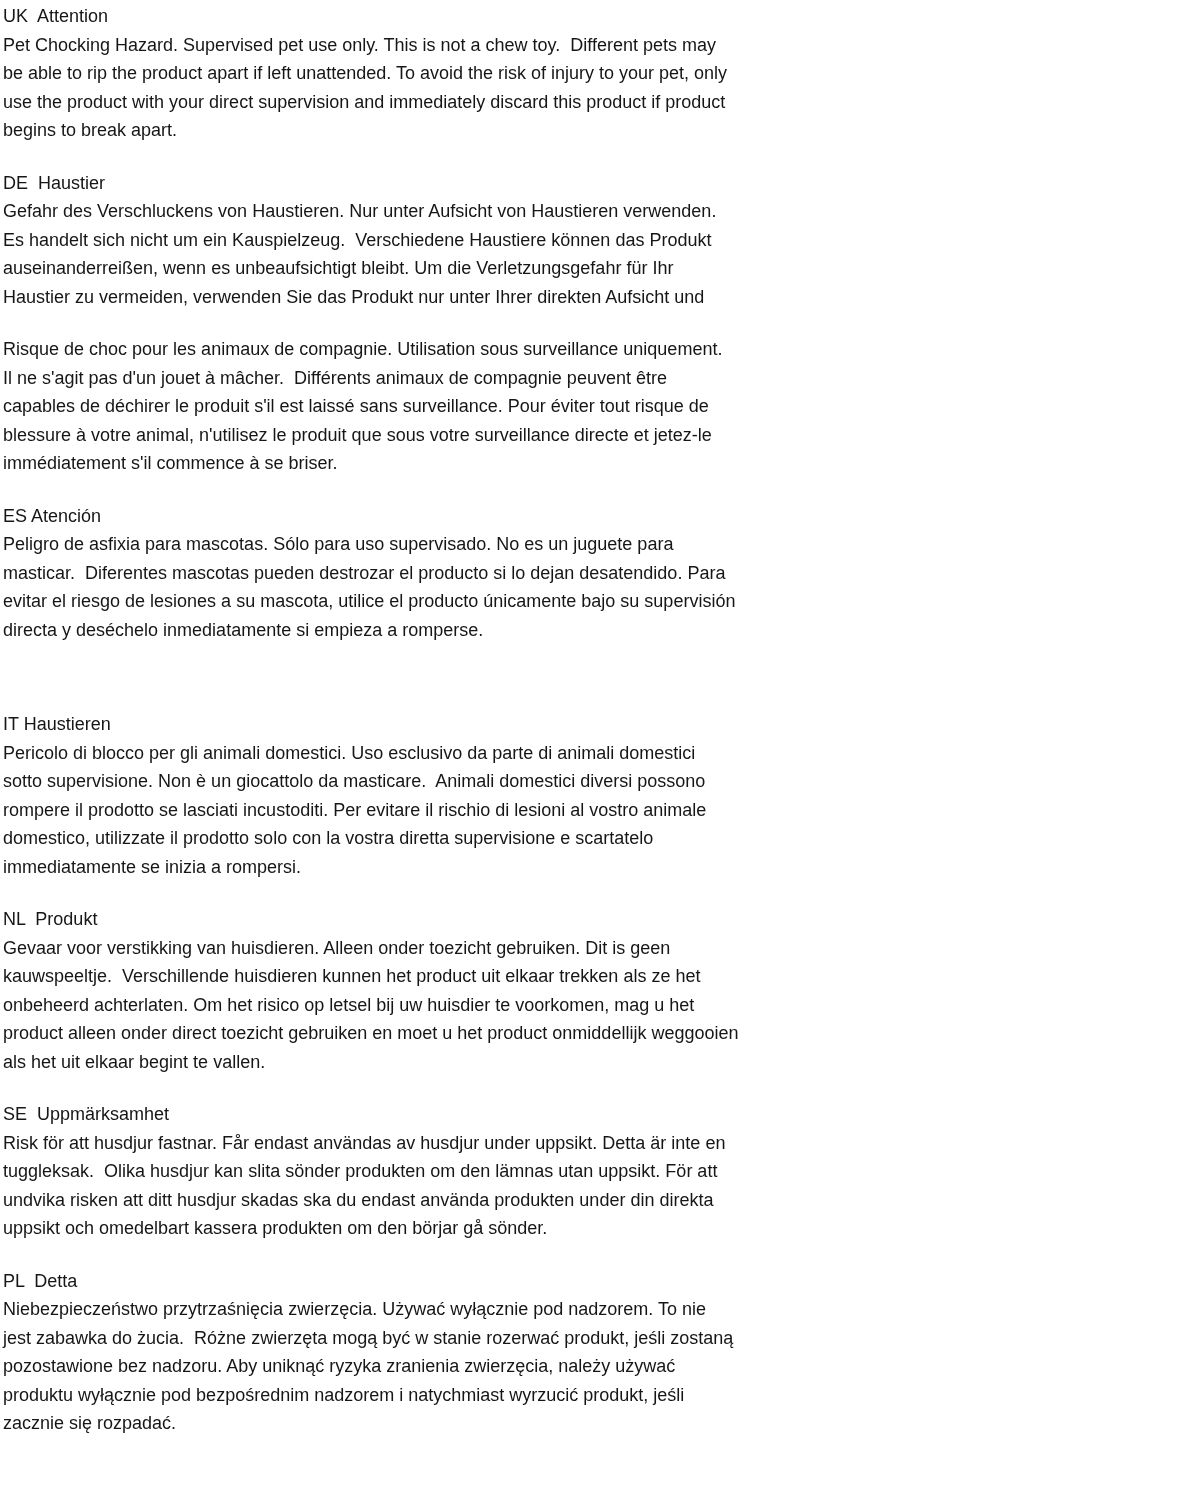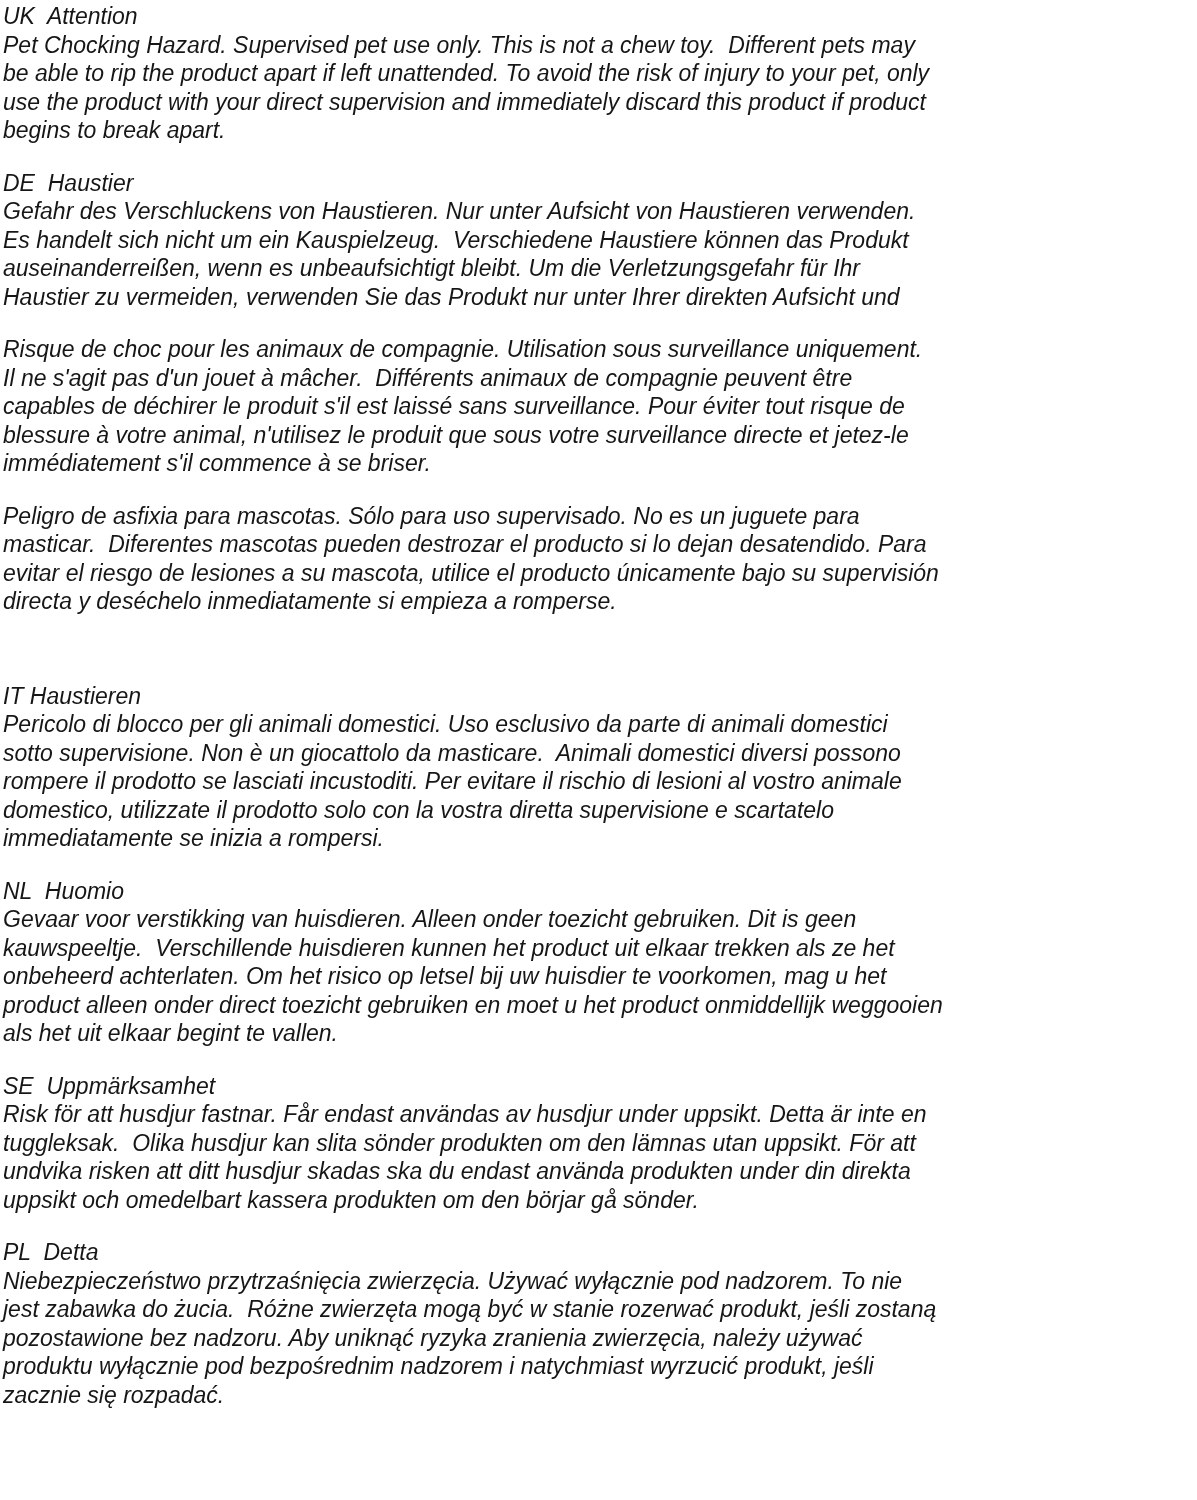--- a/index.html
+++ b/index.html
@@ -19,26 +19,25 @@
   }
   .section {
     margin: 0 0 24px 0;
   }
   .section--gap-before {
     margin-top: 66px;
   }
   .section-heading,
   .section-body {
     margin: 0;
-    font-size: 23px;
+    font-size: 18px;
     line-height: 28.5px;
     font-weight: 400;
     white-space: pre-wrap;
     letter-spacing: 0;
-    font-style: italic;
   }
 </style>
 </head>
 <body>
 
 <div class="doc">
 
   <div class="section">
     <h2 class="section-heading">UK  Attention</h2>
     <p class="section-body">Pet Chocking Hazard. Supervised pet use only. This is not a chew toy.  Different pets may
@@ -57,37 +56,38 @@
 
   <div class="section">
     <p class="section-body">Risque de choc pour les animaux de compagnie. Utilisation sous surveillance uniquement.
 Il ne s'agit pas d'un jouet à mâcher.  Différents animaux de compagnie peuvent être
 capables de déchirer le produit s'il est laissé sans surveillance. Pour éviter tout risque de
 blessure à votre animal, n'utilisez le produit que sous votre surveillance directe et jetez-le
 immédiatement s'il commence à se briser.</p>
   </div>
 
   <div class="section">
+    <h2 class="section-heading">ES Atención</h2>
     <p class="section-body">Peligro de asfixia para mascotas. Sólo para uso supervisado. No es un juguete para
 masticar.  Diferentes mascotas pueden destrozar el producto si lo dejan desatendido. Para
 evitar el riesgo de lesiones a su mascota, utilice el producto únicamente bajo su supervisión
 directa y deséchelo inmediatamente si empieza a romperse.</p>
   </div>
 
   <div class="section section--gap-before">
     <h2 class="section-heading">IT Haustieren</h2>
     <p class="section-body">Pericolo di blocco per gli animali domestici. Uso esclusivo da parte di animali domestici
 sotto supervisione. Non è un giocattolo da masticare.  Animali domestici diversi possono
 rompere il prodotto se lasciati incustoditi. Per evitare il rischio di lesioni al vostro animale
 domestico, utilizzate il prodotto solo con la vostra diretta supervisione e scartatelo
 immediatamente se inizia a rompersi.</p>
   </div>
 
   <div class="section">
-    <h2 class="section-heading">NL  Huomio</h2>
+    <h2 class="section-heading">NL  Produkt</h2>
     <p class="section-body">Gevaar voor verstikking van huisdieren. Alleen onder toezicht gebruiken. Dit is geen
 kauwspeeltje.  Verschillende huisdieren kunnen het product uit elkaar trekken als ze het
 onbeheerd achterlaten. Om het risico op letsel bij uw huisdier te voorkomen, mag u het
 product alleen onder direct toezicht gebruiken en moet u het product onmiddellijk weggooien
 als het uit elkaar begint te vallen.</p>
   </div>
 
   <div class="section">
     <h2 class="section-heading">SE  Uppmärksamhet</h2>
     <p class="section-body">Risk för att husdjur fastnar. Får endast användas av husdjur under uppsikt. Detta är inte en

